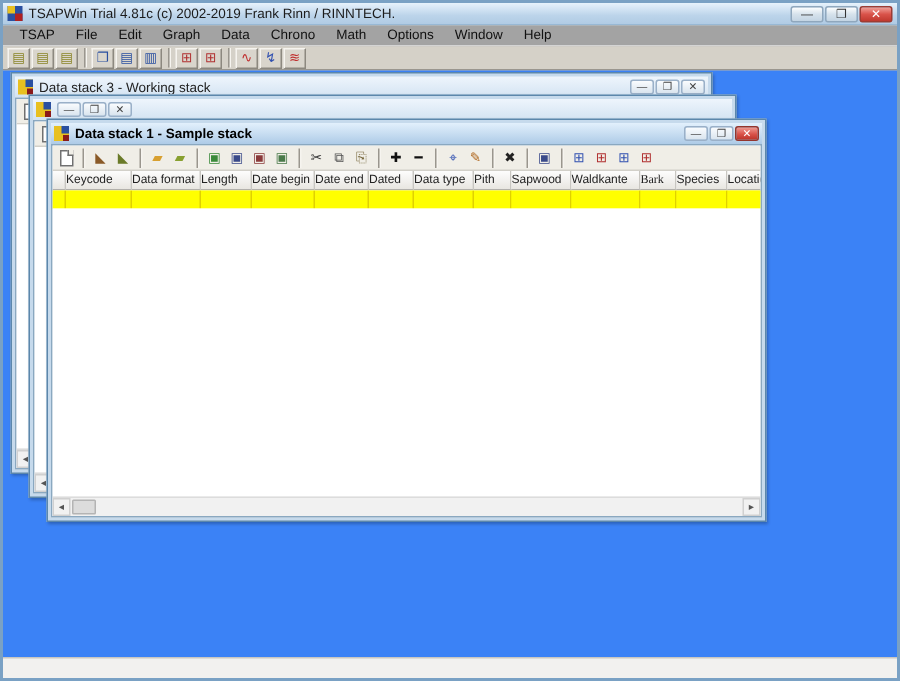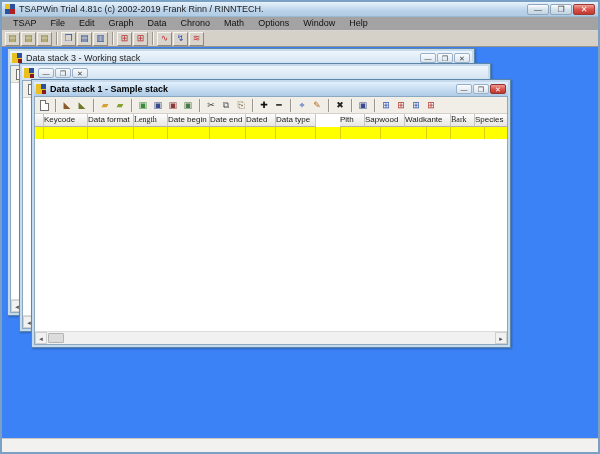--- a/index.html
+++ b/index.html
@@ -296,26 +296,26 @@
               <span style="color: rgb(48, 80, 176);">⊞</span>
             </div>
             <div class="cbtn-icon">
               <span style="color: rgb(176, 48, 48);">⊞</span>
             </div>
           </div>
         <div class="thead" id="table-header">
             <div class="th" style="width: 9px;"></div>
             <div class="th" style="width: 44px;">Keycode</div>
             <div class="th" style="width: 46px;">Data format</div>
-            <div class="th" style="width: 34px; font-family: Liberation Serif, serif;">Length</div>
+            <div class="th" style="width: 34px;">Length</div>
             <div class="th" style="width: 42px;">Date begin</div>
             <div class="th" style="width: 36px;">Date end</div>
             <div class="th" style="width: 30px;">Dated</div>
             <div class="th" style="width: 40px;">Data type</div>
-            <div class="th" style="width: 25px; margin-left: 24px;">Pith</div>
+            <div class="th" style="width: 25px;">Pith</div>
             <div class="th" style="width: 40px;">Sapwood</div>
             <div class="th" style="width: 46px;">Waldkante</div>
             <div class="th" style="width: 24px; font-family: Liberation Serif, serif;">Bark</div>
             <div class="th" style="width: 34px;">Species</div>
             <div class="th" style="width: 40px;">Location</div>
           </div>
         <div class="selrow" id="selected-row">
             <div class="td" style="width: 9px;"></div>
             <div class="td" style="width: 44px;"></div>
             <div class="td" style="width: 46px;"></div>

